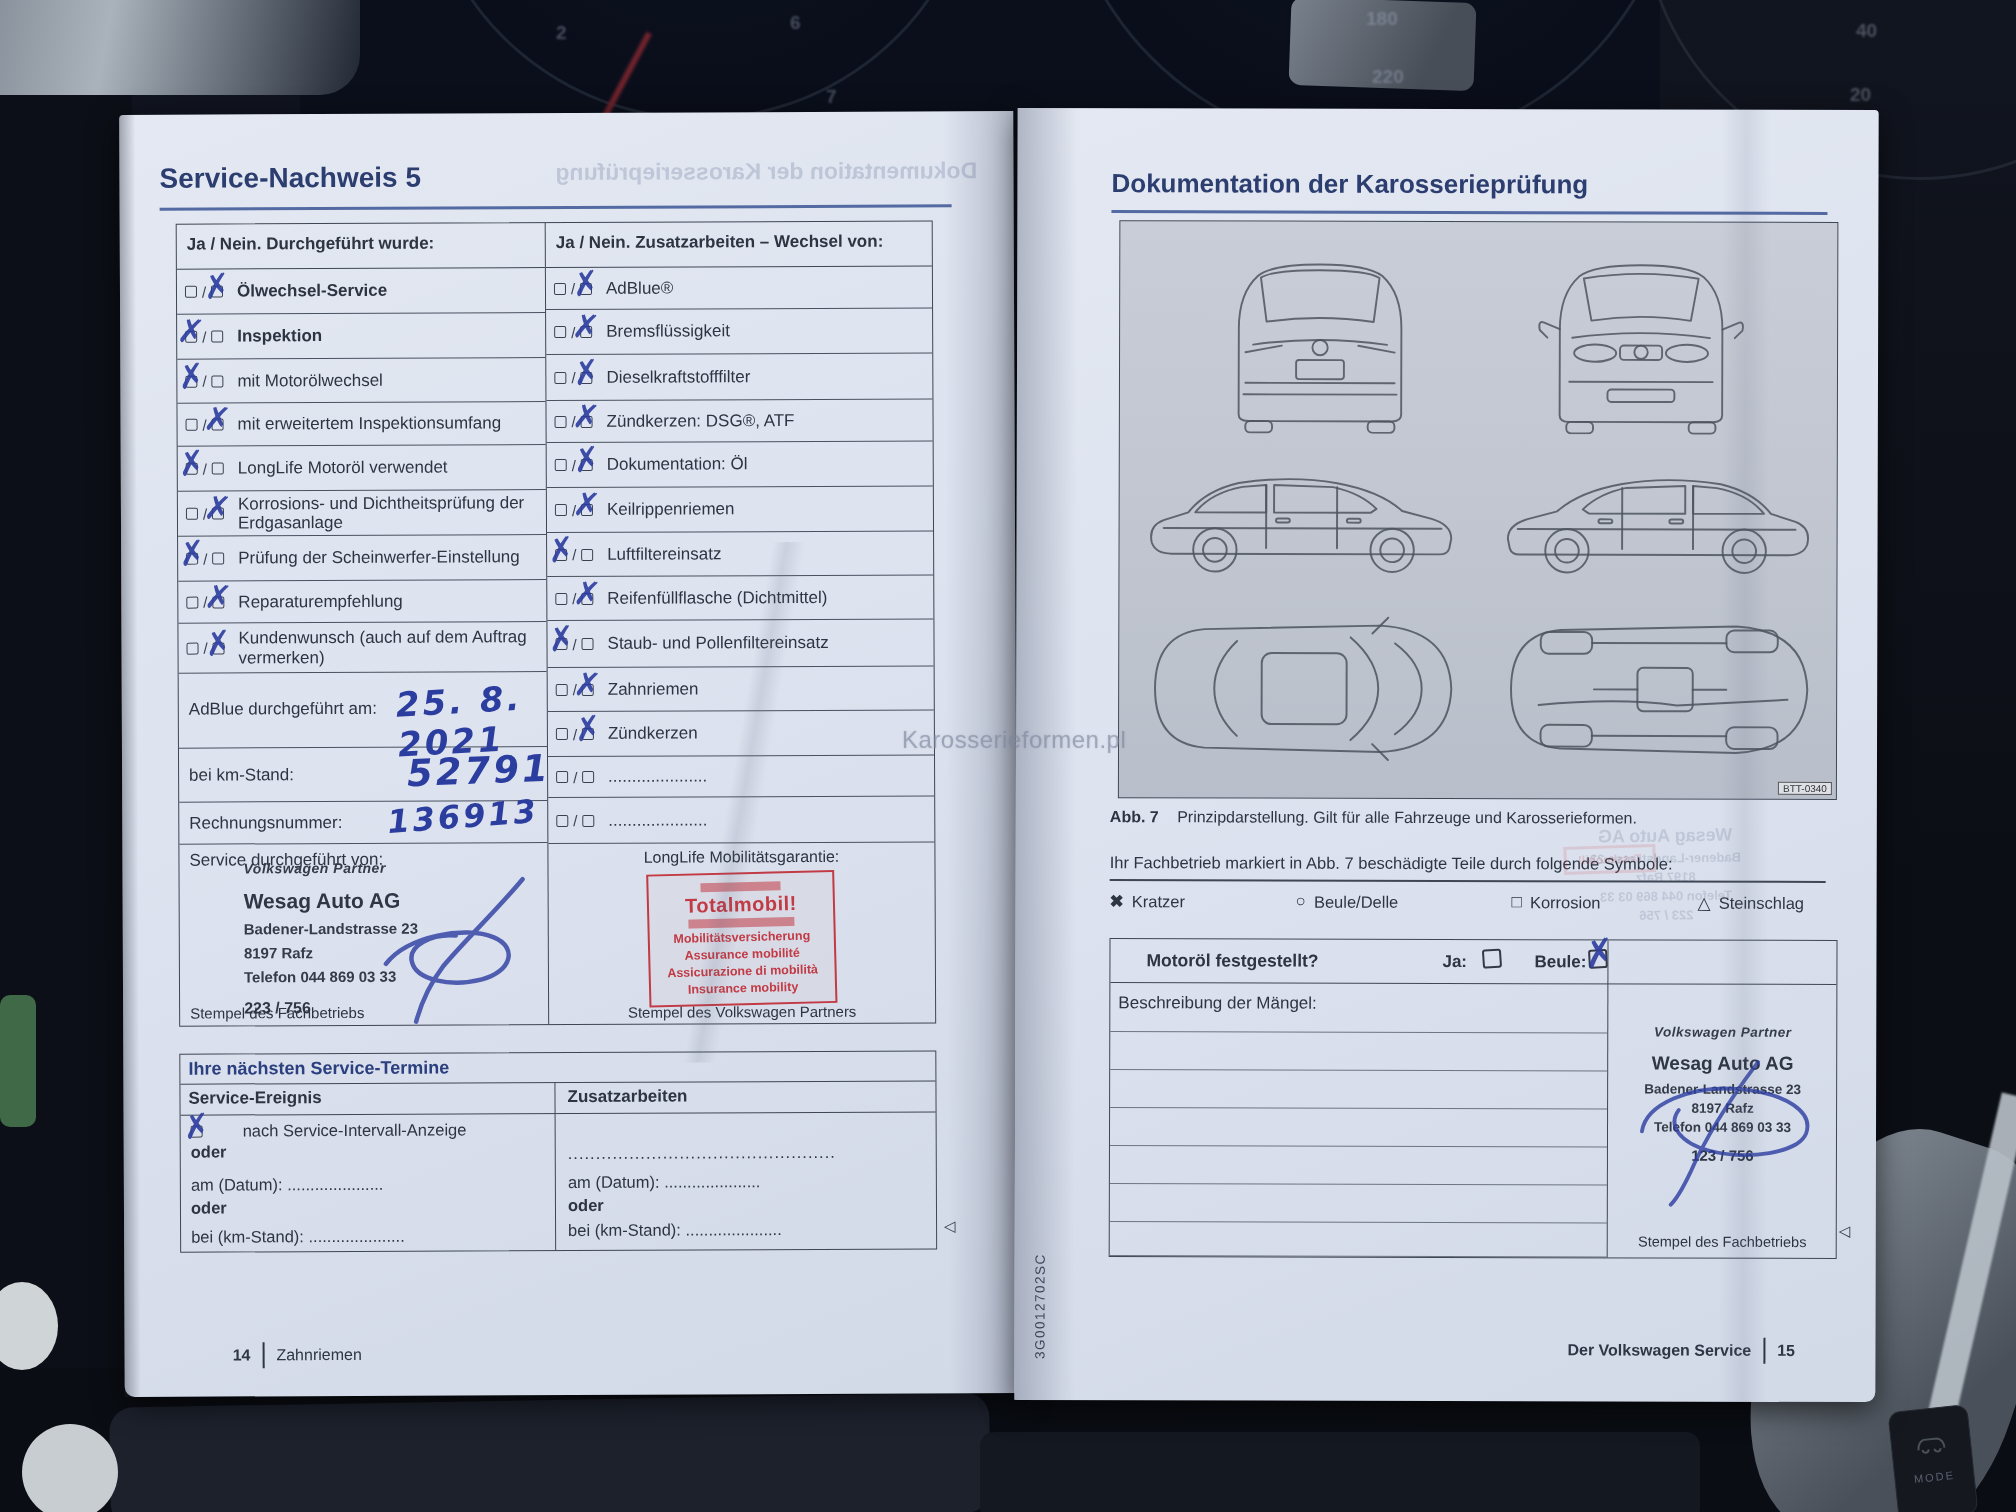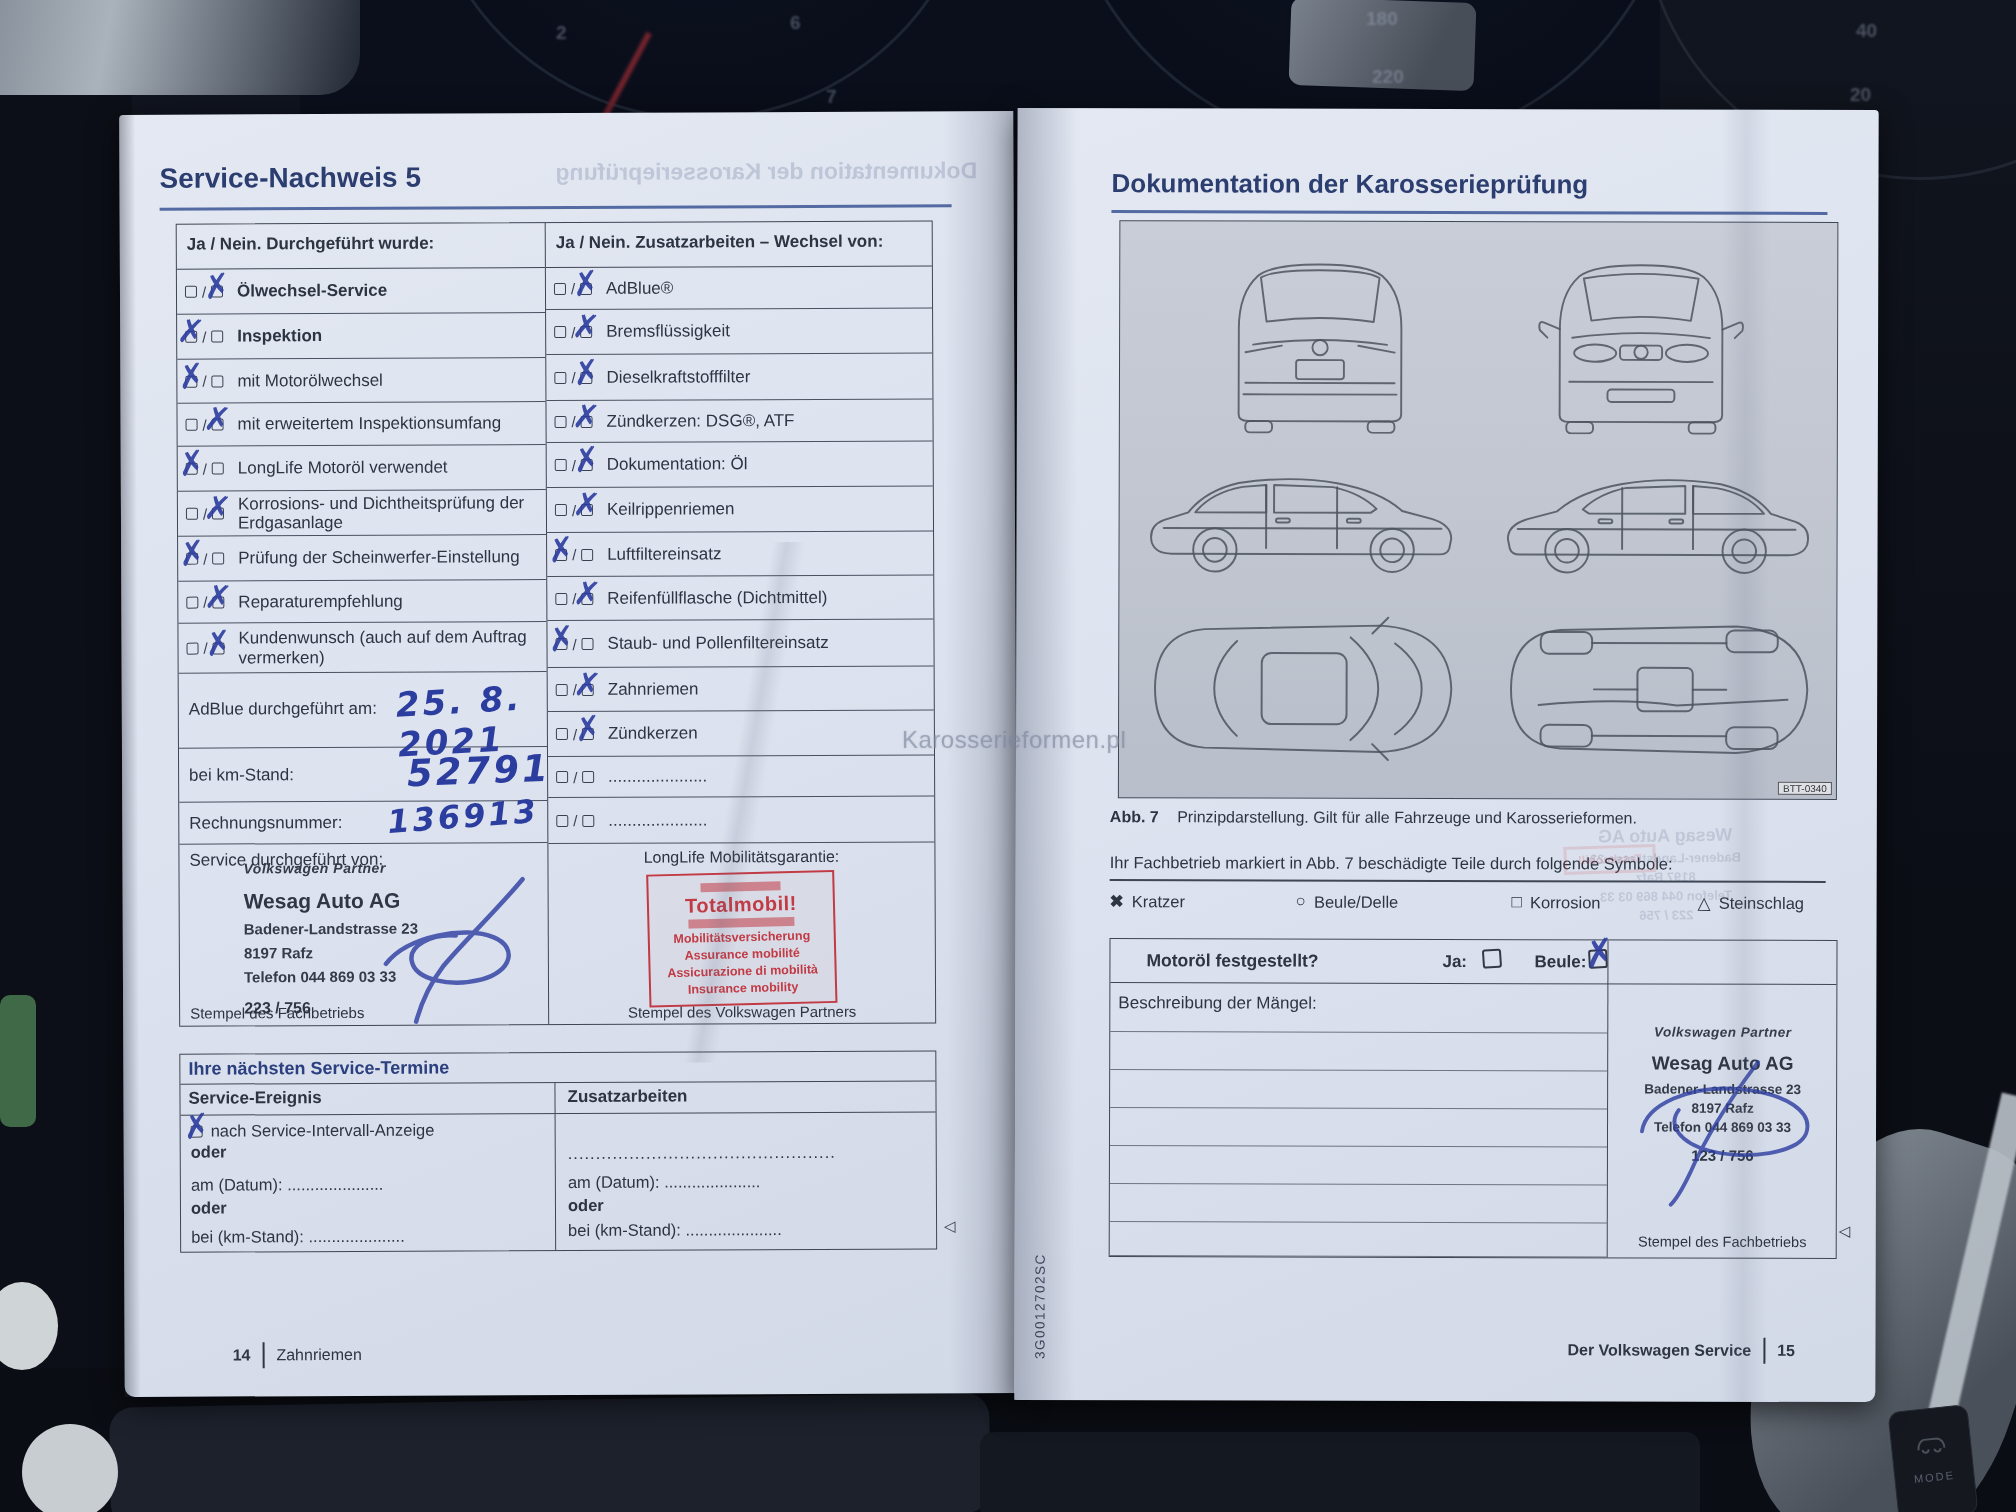--- a/index.html
+++ b/index.html
@@ -403,21 +403,21 @@
     <div class="abs nstable" style="left:56px;top:939px;width:757px;">
       <div class="nstitle">Ihre nächsten Service-Termine</div>
       <div class="nshead">
         <div style="width:375px;border-right:1.3px solid #3f4654;padding:4px 0 0 8px;">Service-Ereignis</div>
         <div style="flex:1;padding:4px 0 0 12px;">Zusatzarbeiten</div>
       </div>
       <div class="nsbody">
         <div class="nsc1">
           <div style="display:flex;align-items:center;">
             <span id="ns-box" class="box checked" style="margin-right:8px;"></span>
-            <span style="font-size:16.5px;">nach Service-Intervall-Anzeige</span>
+            <span style="font-size:16.5px;margin-left:32px;">nach Service-Intervall-Anzeige</span>
           </div>
           <div class="oder" style="margin-top:2px;">oder</div>
           <div style="margin-top:14px;">am (Datum): .....................</div>
           <div class="oder" style="margin-top:4px;">oder</div>
           <div style="margin-top:10px;">bei (km-Stand): .....................</div>
         </div>
         <div class="nsc2">
           <div style="margin-top:24px;letter-spacing:1px;">................................................</div>
           <div style="margin-top:10px;">am (Datum): .....................</div>
           <div class="oder" style="margin-top:4px;">oder</div>

